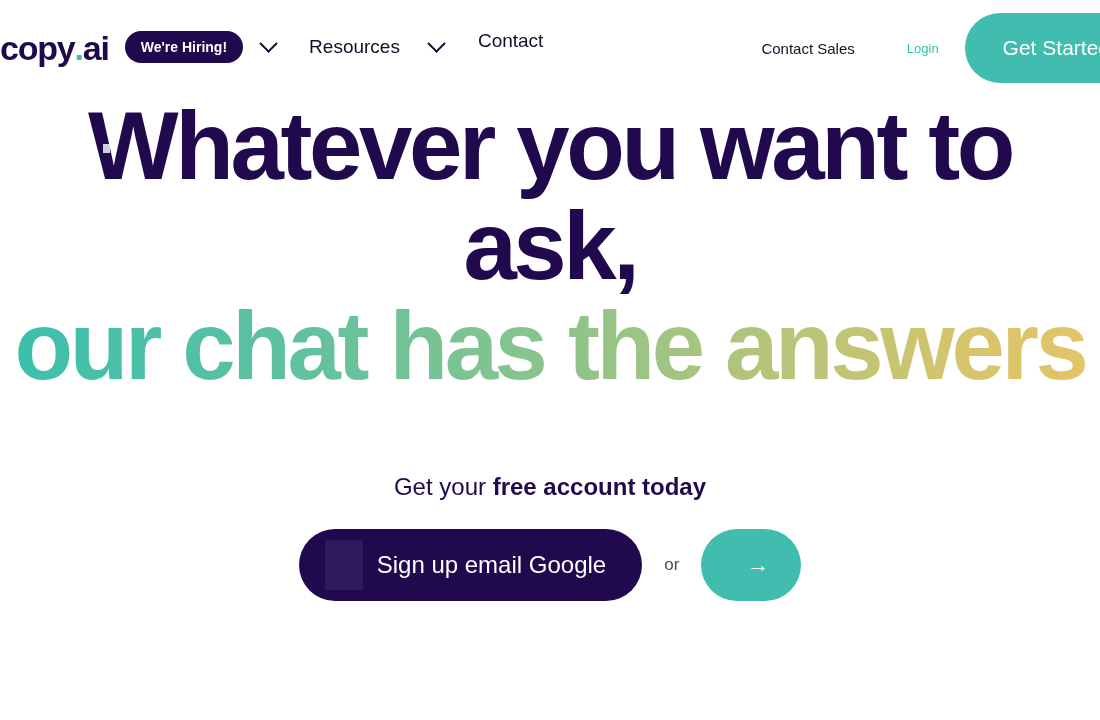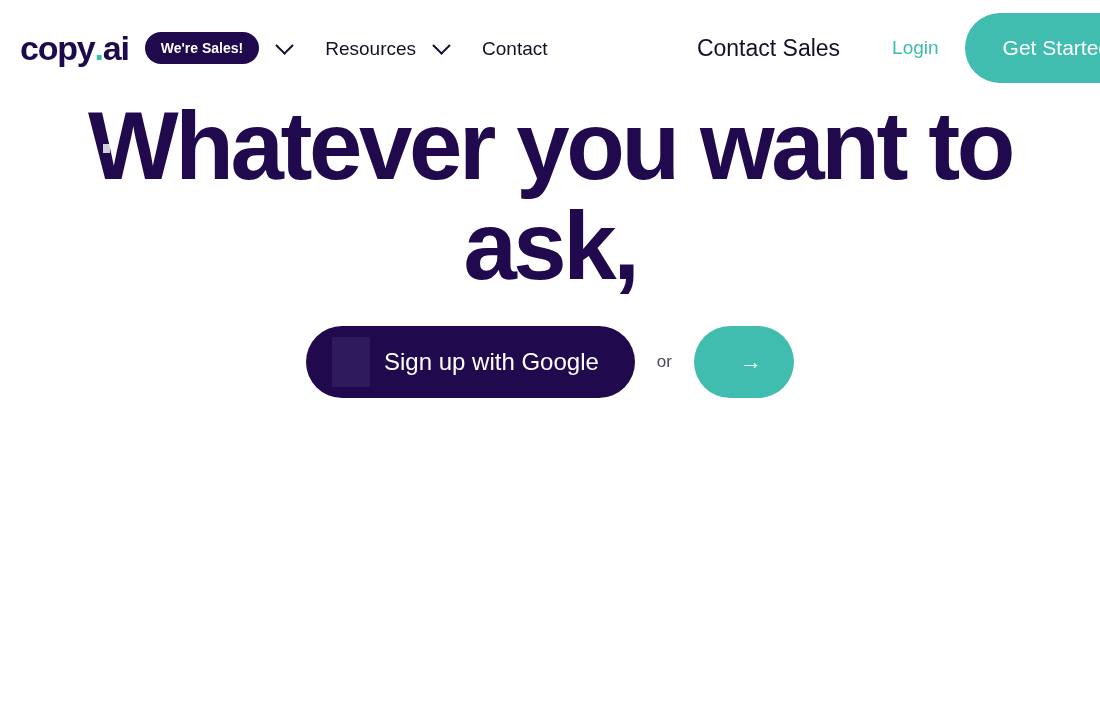--- a/index.html
+++ b/index.html
@@ -9,21 +9,21 @@
     font-family:"Liberation Sans", sans-serif;
     overflow:hidden;
   }
   .page { position:relative; width:1100px; height:720px; background:#fff; }
 
   
   .navbar {
     position:absolute; top:0; left:0; width:1100px; height:96px;
     display:flex; align-items:center; background:#fff;
   }
-  .nav-left { display:flex; align-items:center; padding-left:20px; }
+  .nav-left { display:flex; align-items:flex-start; padding-left:0; }
   .logo {
     font-size:34px; font-weight:bold; letter-spacing:-1.2px;
     color:#1d0a4e; line-height:1; white-space:nowrap;
     display:flex; align-items:baseline;
   }
   .logo .dot { color:#3bbfad; }
   .hiring-badge {
     margin-left:16px;
     background:#21094e; color:#ffffff;
     font-size:14px; font-weight:bold;
@@ -33,27 +33,27 @@
   .chev {
     display:inline-block; width:13px; height:13px;
     border-right:2.6px solid #120b2e; border-bottom:2.6px solid #120b2e;
     transform:rotate(45deg) translate(-2px,-2px);
   }
   .chev-wrap { display:flex; align-items:center; justify-content:center;
                width:30px; height:30px; margin-left:10px; }
   .nav-link {
     font-size:19px; color:#121127; white-space:nowrap; line-height:1;
   }
-  .nav-item { display:flex; align-items:center; margin-left:26px; }
+  .nav-item { display:flex; align-items:center; margin-left:26px;gap:12px; }
   .nav-right {
     margin-left:auto; display:flex; align-items:center; height:96px;
   }
-  .contact-sales { font-size:23px; color:#121127; white-space:nowrap; }
+  .contact-sales { font-size:15px; color:#121127; white-space:nowrap; }
   .login {
-    font-size:19px; color:#3bbfad; margin-left:52px; white-space:nowrap;
+    font-size:13px; color:#3bbfad; margin-left:52px; white-space:nowrap;
   }
   .get-started {
     margin-left:26px;
     background:#41bdb0; color:#ffffff;
     font-size:21px;
     height:70px; display:flex; align-items:center;
     padding:0 40px 0 38px;
     border-radius:999px;
     white-space:nowrap;
     margin-right:-50px;
@@ -117,21 +117,21 @@
 
   <div class="navbar">
 
     <div class="nav-left">
       <div class="logo">
         <span>copy</span>
           <span class="dot">.</span>
           <span>ai</span>
       </div>
 
-      <div class="hiring-badge">We're Sales!</div>
+      <div class="hiring-badge">We're Hiring!</div>
 
       <div class="chev-wrap">
         <span class="chev"></span>
       </div>
 
       <div class="nav-item">
         <span class="nav-link">Resources</span>
         <span class="chev-wrap">
           <span class="chev"></span>
         </span>
@@ -147,27 +147,31 @@
       <span class="login">Login</span>
       <span class="get-started">Get Started</span>
     </div>
   </div>
 
   <div class="hero">
     <div class="artifact"></div>
 
     <h1 class="headline">
       <span class="l1">Whatever you want to ask,</span>
+      <span class="l2">our chat has the answers</span>
     </h1>
 
+    <div class="subhead">
+      <span>Get your </span><b>free account today</b>
+    </div>
 
     <div class="cta-row">
       <div class="btn-google">
         <span class="g-icon"></span>
-        <span>Sign up with Google</span>
+        <span>Sign up email Google</span>
       </div>
 
       <span class="or-sep">or</span>
 
       <div class="btn-email">
         <span class="arrow">→</span>
       </div>
     </div>
 
   </div>

